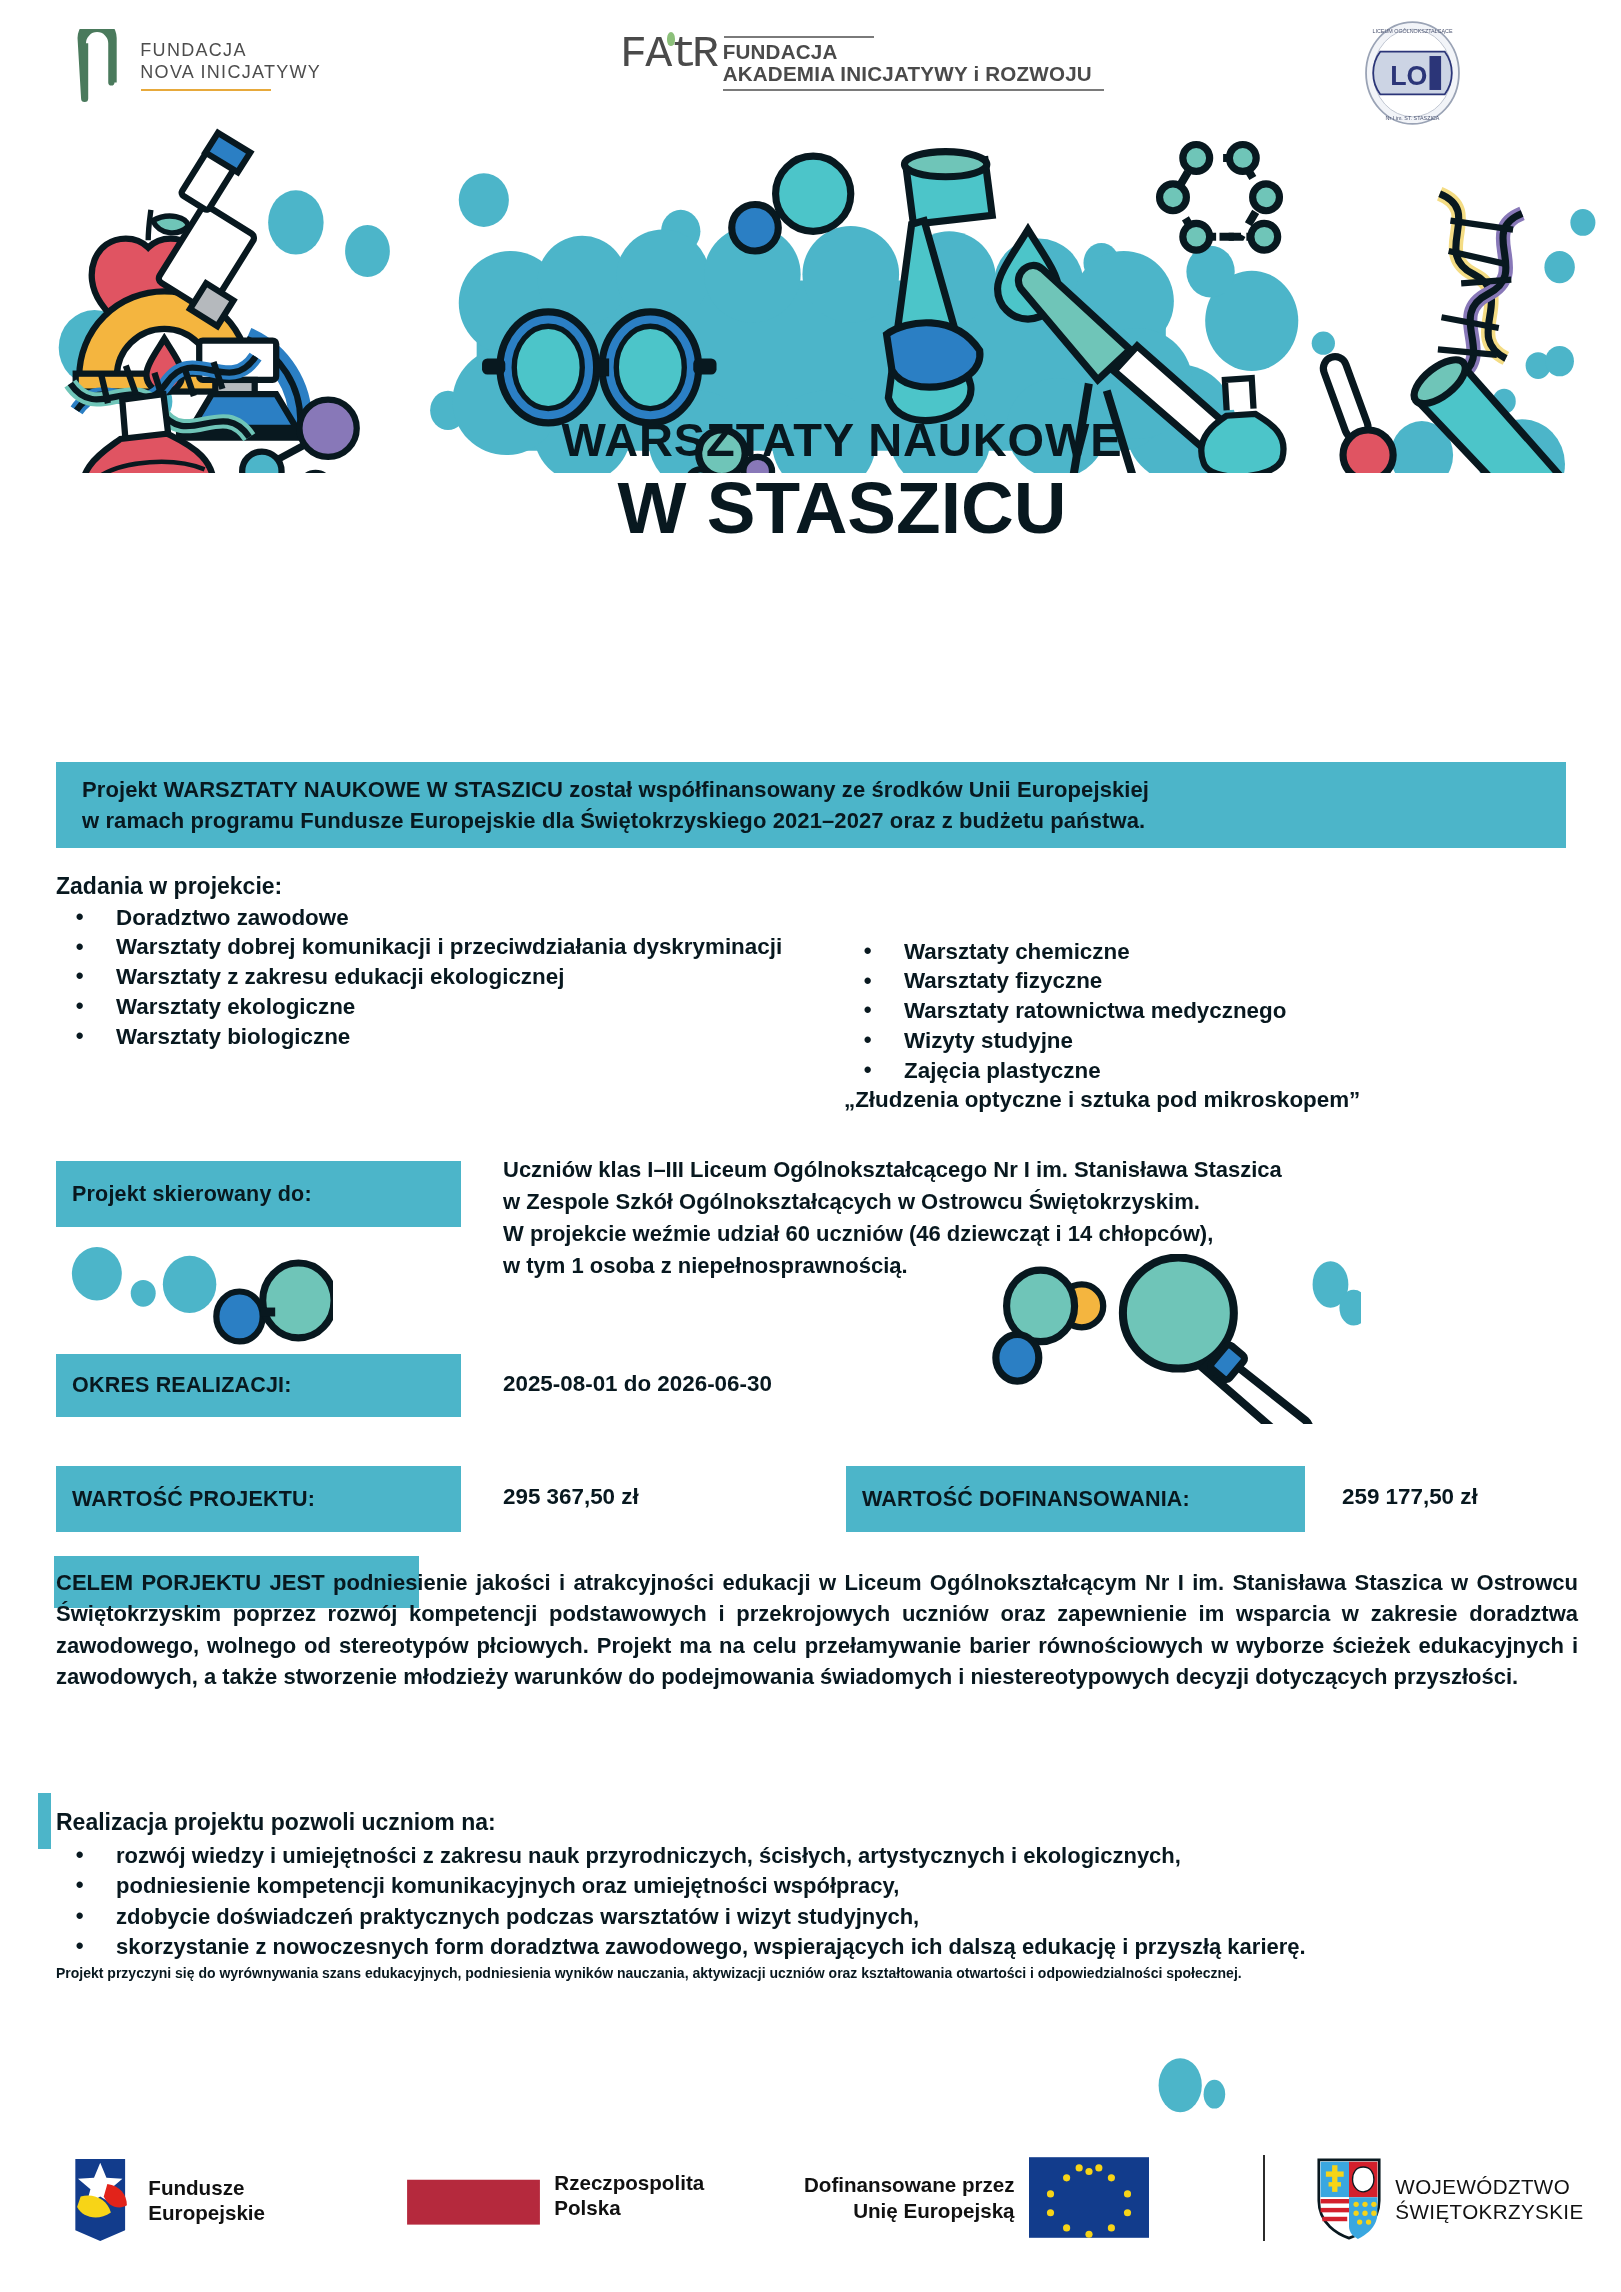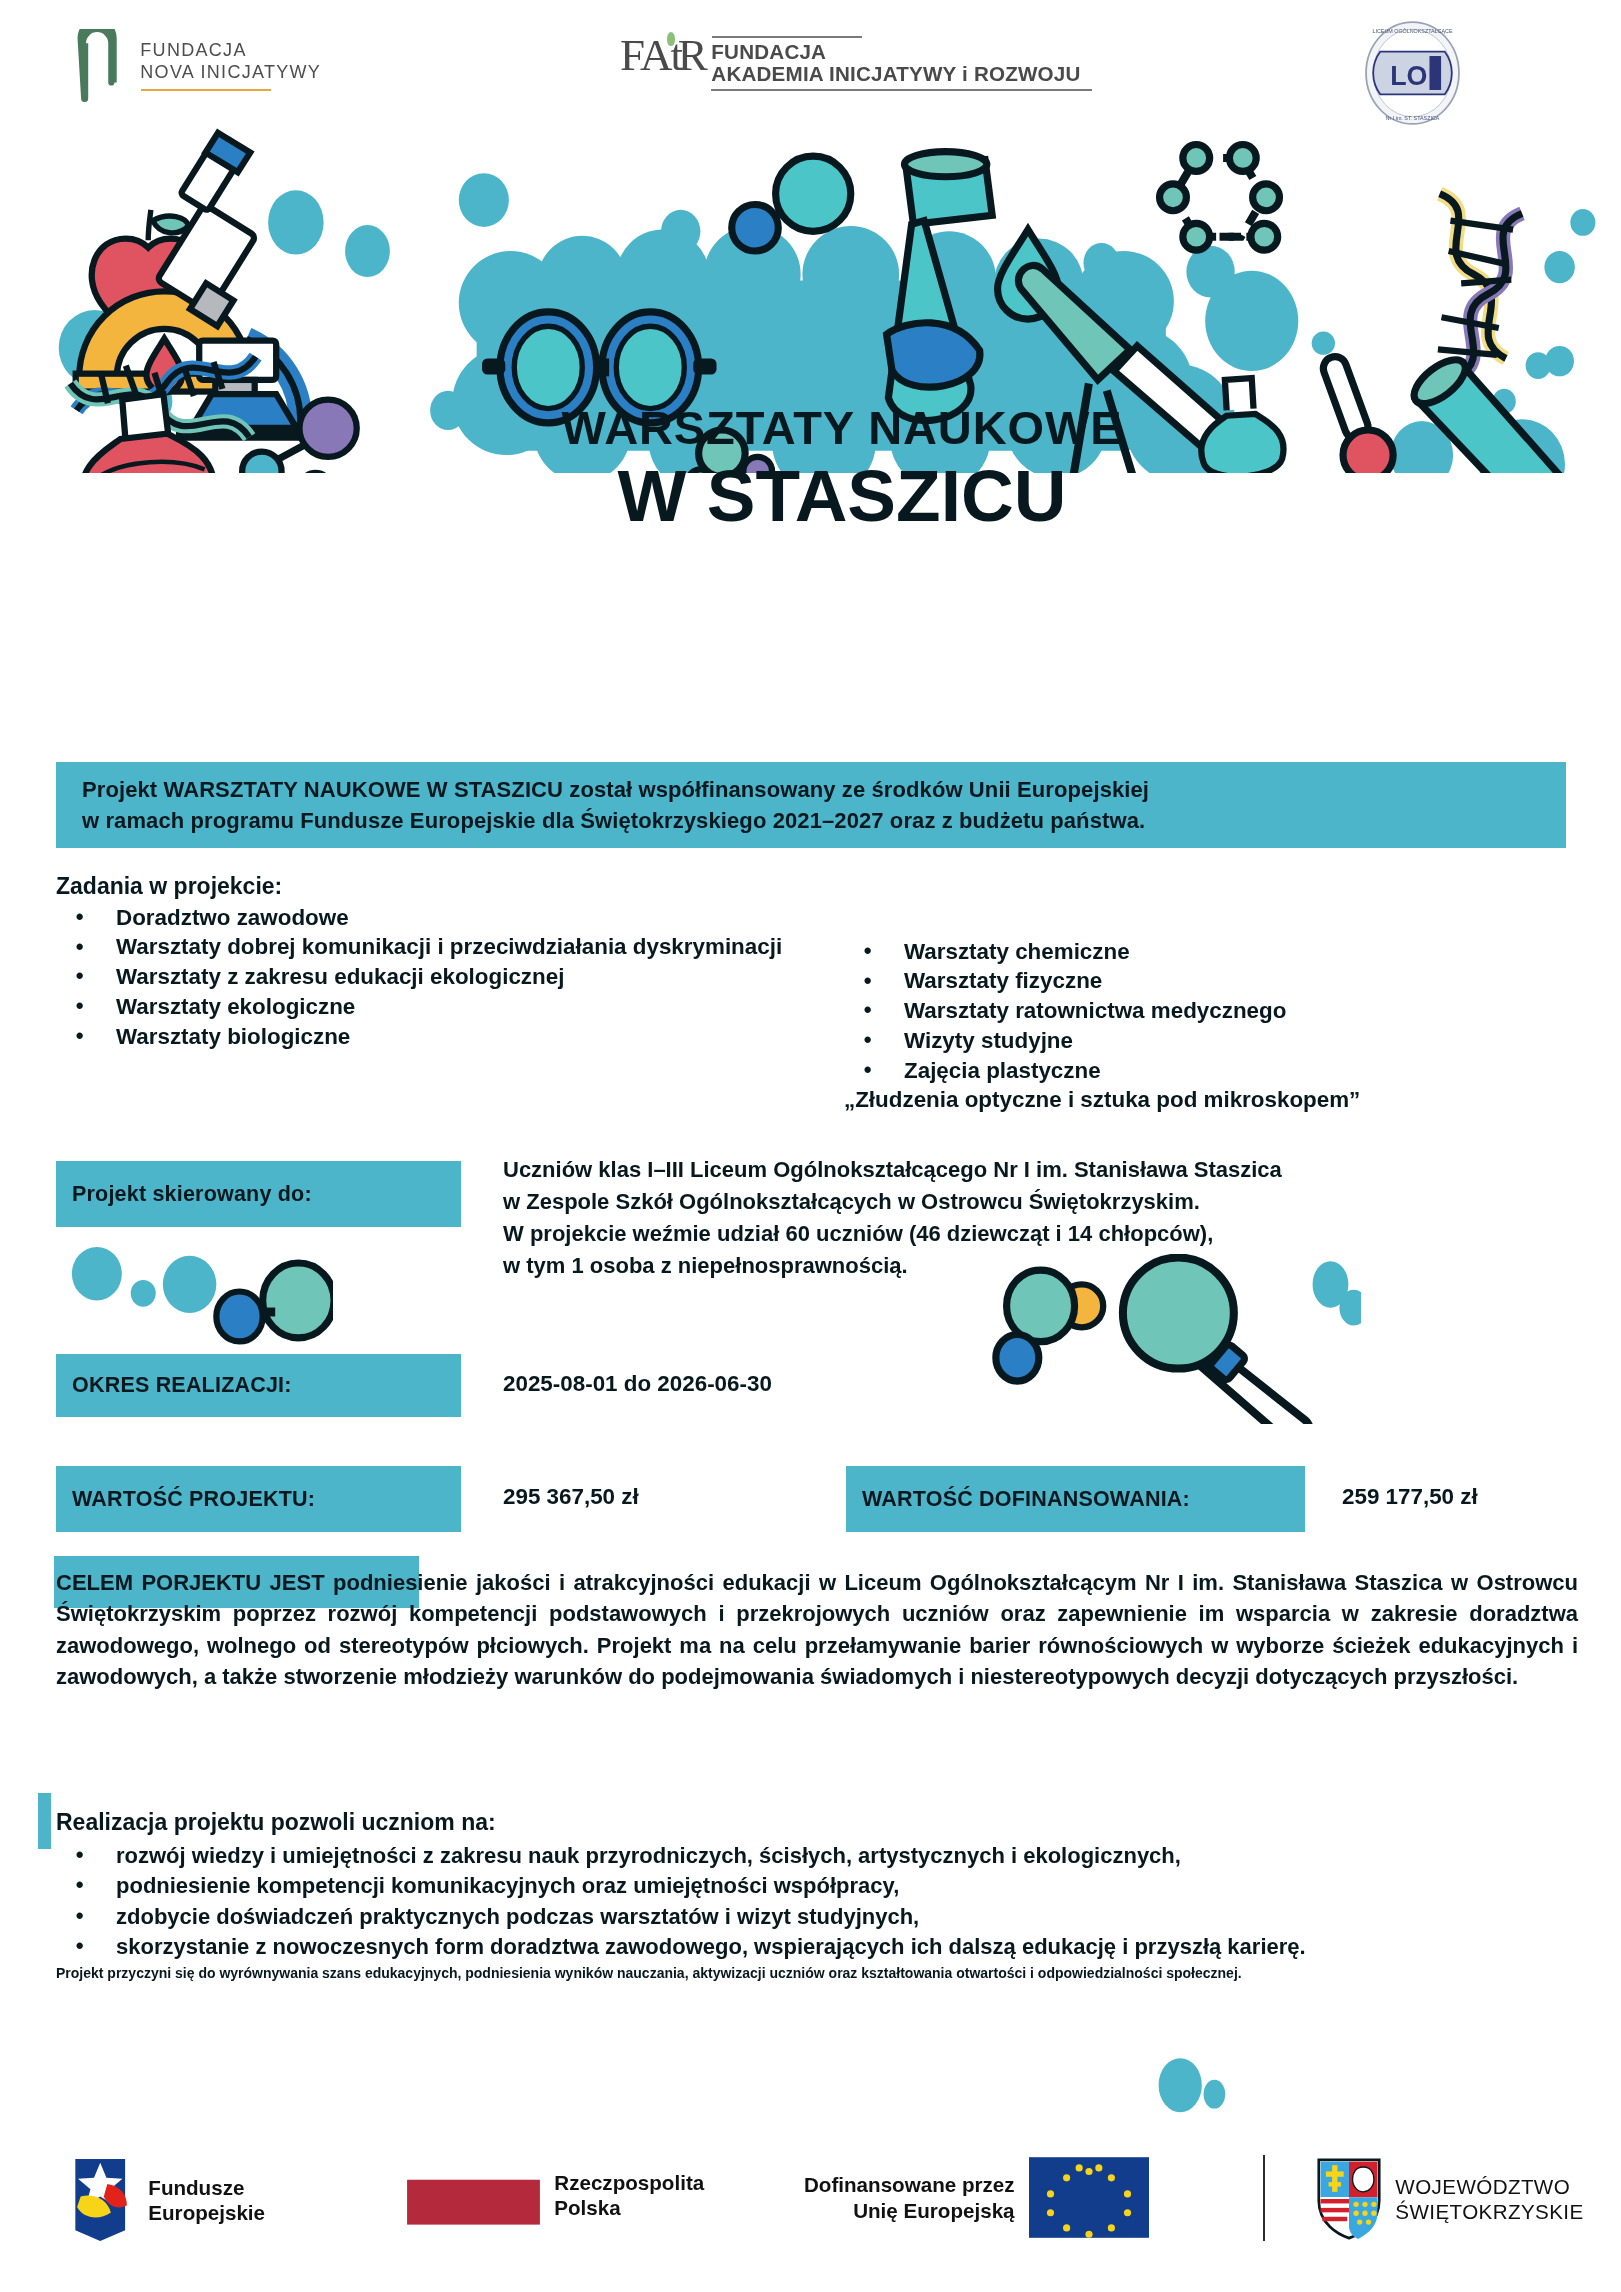--- a/index.html
+++ b/index.html
@@ -17,36 +17,36 @@
   .header { position: absolute; top: 0; left: 0; width: 1621px; height: 134px; }
 
   .logo-np { position: absolute; left: 70px; top: 29px; display: flex; align-items: center; gap: 14.3px; }
   .np-mark { width: 56px; height: 73px; flex: 0 0 auto; }
   .np-text { display:flex; flex-direction: column; line-height: 1.22; }
   .np-line { font-size: 18px; letter-spacing: 1.3px; color: #4d4d4d; font-family:"Liberation Sans", sans-serif; }
   .np-rule { width: 130px; height: 1.8px; background: #e7a93b; margin-top: 4.5px; margin-left:0.9px; }
 
   .logo-fair { position: absolute; left: 620px; top: 34px; display:flex; align-items:flex-start; gap:5.4px; }
   .fair-mark { font-size: 45px; font-weight: 400; letter-spacing: -1.8px; color:#4a4a4a;
-               font-family:Liberation Serif, serif; line-height: .95; position: relative; }
+               font-family:Liberation Mono, monospace; line-height: .95; position: relative; }
   .fair-mark .dot { position:absolute; left:47px; top:-1.8px; width:8px; height:13.4px; border-radius:50% 50% 45% 45%;
                     background:#8cc07a; }
   .fair-right { display:flex; flex-direction:column; }
   .fair-top-rule { width: 150px; height:1.8px; background:#7a7a7a; margin: 1.8px 0 3.6px 0.9px; }
   .fair-l1 { font-size: 20.6px; font-weight: bold; letter-spacing:0.2px; color:#4a4a4a; line-height:1.05; }
   .fair-l2 { font-size: 20.6px; font-weight: bold; letter-spacing:0.2px; color:#4a4a4a; line-height:1.05; position:relative; }
   .fair-bot-rule { width: 381px; height:1.8px; background:#7a7a7a; margin-top:4.5px; }
 
   .logo-lo { position: absolute; left: 1358px; top: 19.7px; width: 109px; height: 106px; }
 
   
   .hero { position: absolute; left: 0; top: 115px; width: 1621px; height: 358px; }
   .hero svg { display:block; }
 
-  .hero-title { position: absolute; left: 484px; top: 404px; width: 716px; text-align: center;
+  .hero-title { position: absolute; left: 484px; top: 416px; width: 716px; text-align: center;
                 z-index: 6; pointer-events:none; }
   .hero-title .l1 { font-size: 47px; font-weight: bold; letter-spacing: 0.9px; color: #08181f;
                     font-family:"Liberation Sans", sans-serif; line-height:1; }
   .hero-title .l2 { font-size: 73px; font-weight: bold; letter-spacing: 0px; color: #08181f;
                     font-family:"Liberation Sans", sans-serif; line-height:1.1; margin-top: 5.4px; }
 
   
   .banner { position: absolute; left: 56px; top: 762px; width: 1510px; height: 86px;
             background: #4cb5c9; display: flex; flex-direction: column; justify-content: center; padding-left: 26px; }
   .banner p { font-size: 22px; font-weight: bold; line-height: 1.42; color:#08181f; letter-spacing:0.1px; }

